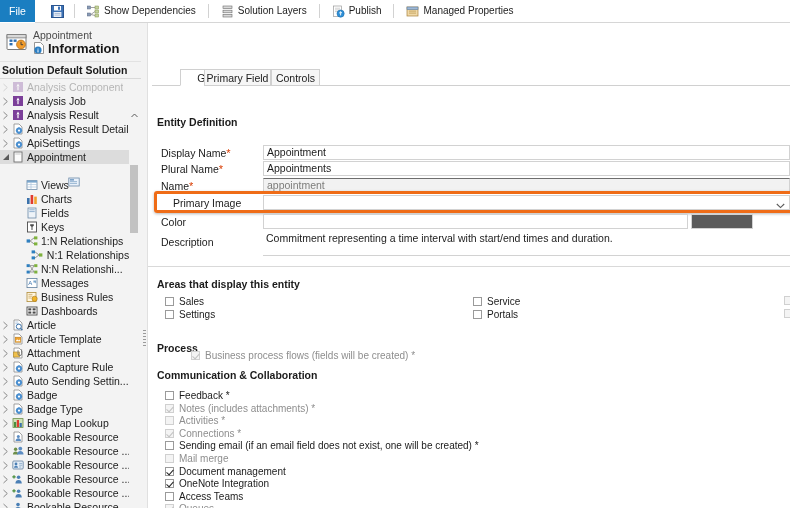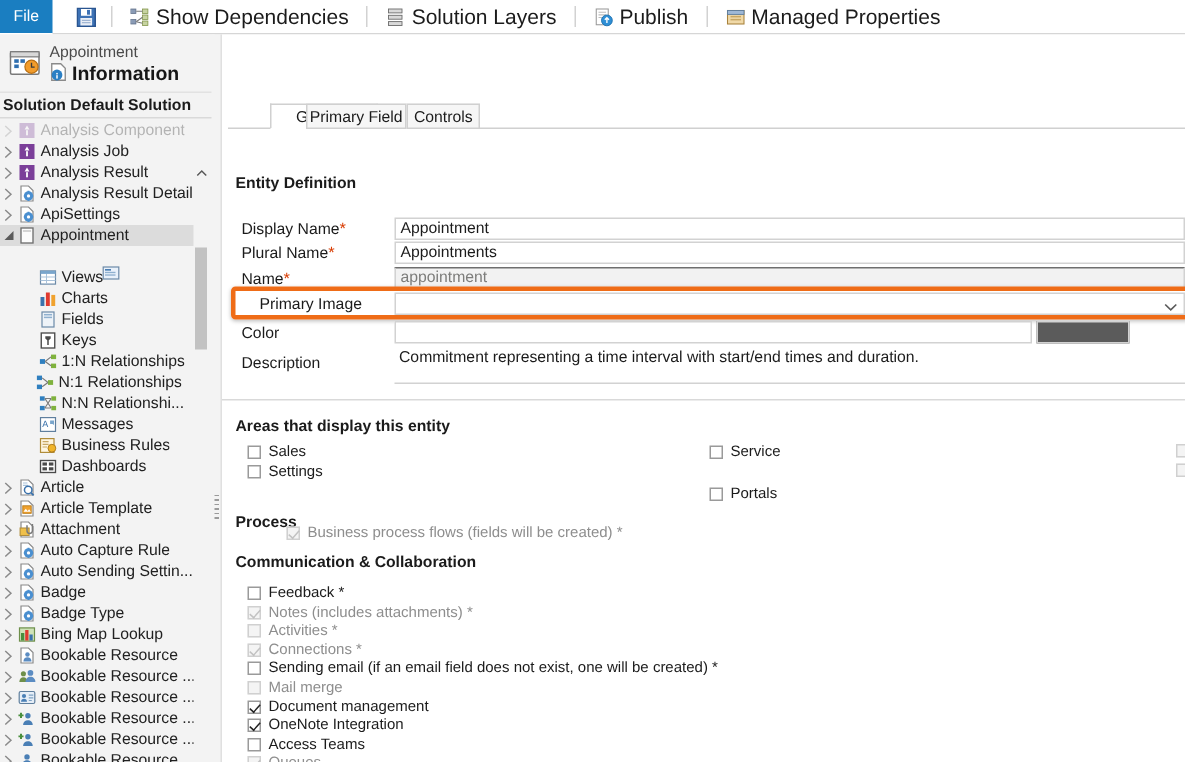--- a/index.html
+++ b/index.html
@@ -23,21 +23,21 @@
     width:35px;height:22px;background:#1a7ec1;color:#ffffff;
     display:flex;align-items:center;justify-content:center;
     font-size:10.5px;
   }
   .cmd-sep{
     width:1px;height:14px;background:#d2d2d2;margin:0 7px;
   }
   .cmd-btn{
     display:flex;align-items:center;gap:4px;
     padding:0 5px;height:20px;cursor:default;
-    white-space:nowrap;font-size:14px;color:#1b1b1b;
+    white-space:nowrap;font-size:10px;color:#1b1b1b;
   }
   .cmd-label{line-height:1;}
   .ic{display:inline-block;flex:0 0 auto;line-height:0;}
 
   .cmdbar-underline{
     position:absolute;left:35px;top:22px;width:755px;height:1px;background:#d6d6d6;
   }
 
   
   .leftpanel{
@@ -432,21 +432,21 @@
           <span class="ticon">
             <svg width="12" height="12" viewBox="0 0 12 12">
               <rect x="0.6" y="4.4" width="3.4" height="3.2" fill="#2f7fbf"></rect>
               <rect x="8" y="1.4" width="3.4" height="3" fill="#7fb23d"></rect>
               <rect x="8" y="7.4" width="3.4" height="3" fill="#7fb23d"></rect>
               <path d="M4.1 6 L8 2.9 M4.1 6 L8 8.9" stroke="#7a7a7a" stroke-width="0.8" fill="none"></path>
             </svg>
           </span>
           <span class="tlabel">1:N Relationships</span>
         </div>
-        <div class="tnode" style="padding-left: 12px;">
+        <div class="tnode" style="padding-left: 12px; justify-content: center;">
           <span class="tw"></span>
           <span class="ticon">
             <svg width="12" height="12" viewBox="0 0 12 12">
               <rect x="0.6" y="1.4" width="3.4" height="3" fill="#2f7fbf"></rect>
               <rect x="0.6" y="7.4" width="3.4" height="3" fill="#2f7fbf"></rect>
               <rect x="8" y="4.4" width="3.4" height="3.2" fill="#7fb23d"></rect>
               <path d="M4.1 2.9 L8 6 M4.1 8.9 L8 6" stroke="#7a7a7a" stroke-width="0.8" fill="none"></path>
             </svg>
           </span>
           <span class="tlabel">N:1 Relationships</span>
@@ -790,21 +790,21 @@
         <span class="cbtext">Sales</span>
       </div>
       <div class="cbrow" style="left:17px;top:223px;">
         <span class="cb"></span>
         <span class="cbtext">Settings</span>
       </div>
       <div class="cbrow" style="left:325px;top:210px;">
         <span class="cb"></span>
         <span class="cbtext">Service</span>
       </div>
-      <div class="cbrow" style="left:325px;top:238px;">
+      <div class="cbrow" style="left:325px;top:223px;">
         <span class="cb"></span>
         <span class="cbtext">Portals</span>
       </div>
       <div class="cbrow" style="left:636px;top:210px;">
         <span class="cb dis"></span>
       </div>
       <div class="cbrow" style="left:636px;top:223px;">
         <span class="cb dis"></span>
       </div>
 

